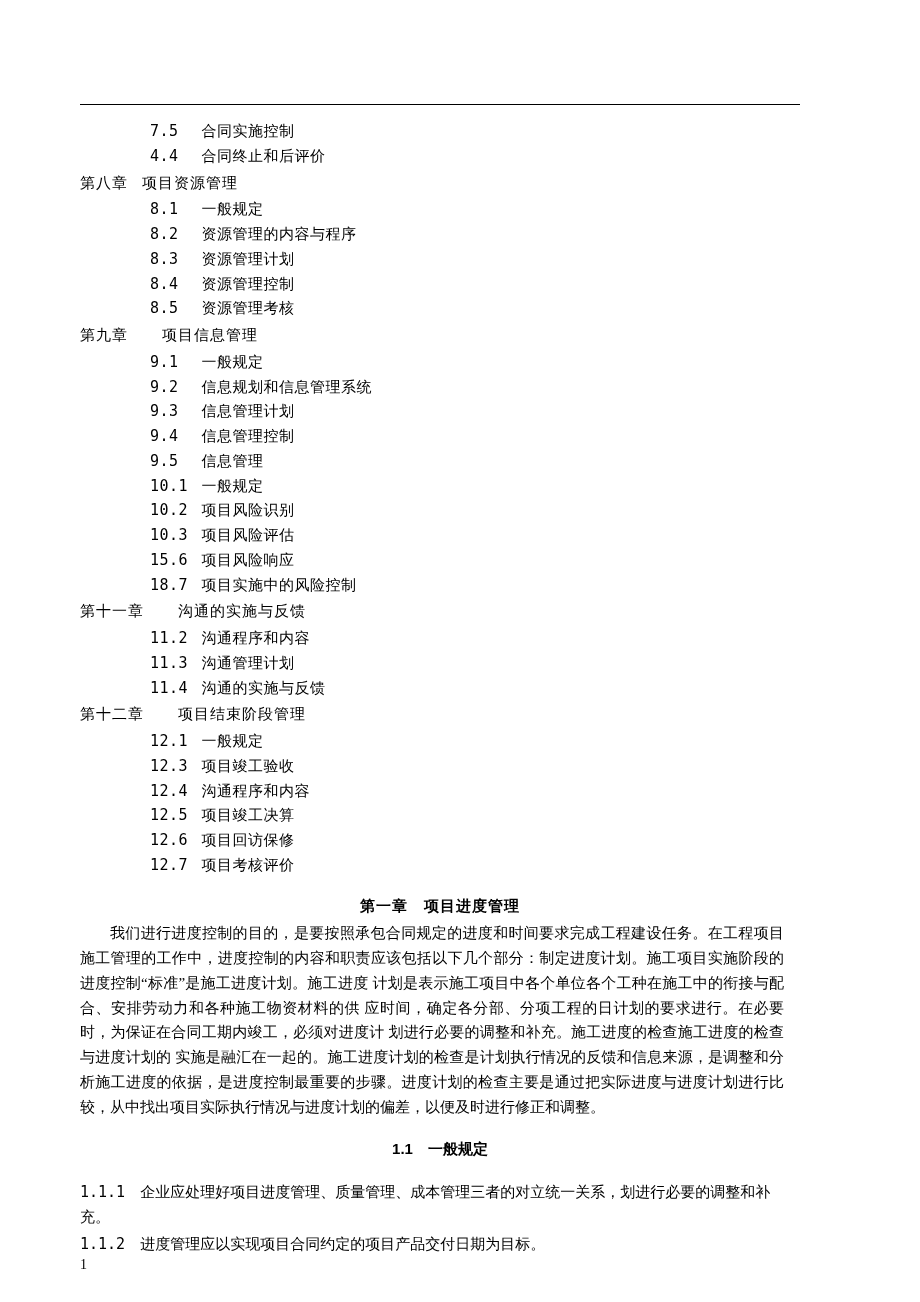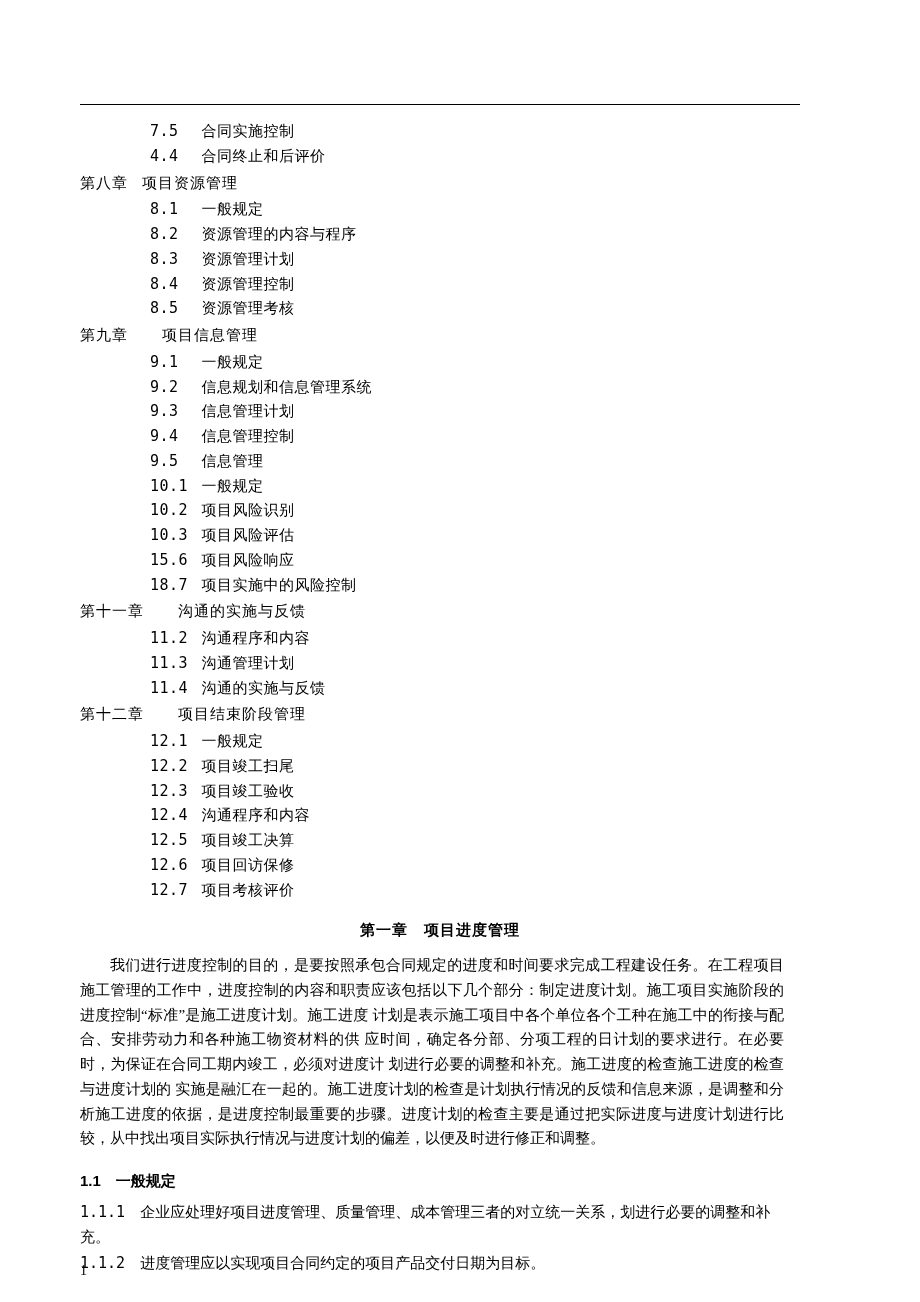--- a/index.html
+++ b/index.html
@@ -39,32 +39,33 @@
   }
   .toc-chap .cn {
     display: inline-block;
   }
   .toc-chap .gap-s { display:inline-block; width: 14px; }
   .toc-chap .gap-m { display:inline-block; width: 34px; }
   .section-title {
     text-align: center;
     font-weight: bold;
     font-family: "SimHei", "黑体", sans-serif;
-    margin: 16px 0 10px 0;
+    margin: 16px 0 3px 0;
     letter-spacing: 1px;
   }
   .body-para {
     text-indent: 2em;
     text-align: justify;
     margin: 0 16px 4px 0;
   }
   .sub-title {
+    text-align: center;
     font-weight: bold;
     font-family: "SimHei", "黑体", sans-serif;
-    margin: 18px 0 6px 0;
+    margin: 18px 0 18px 0;
   }
   .clause {
     margin: 2px 0;
   }
   .clause .cnum {
     font-family: "SimSun", "宋体", monospace;
     font-weight: normal;
   }
   .page-num {
     position: absolute;
@@ -102,21 +103,20 @@
       <div class="toc-sub"><span class="num">10.2</span> <span>项目风险识别</span></div>
       <div class="toc-sub"><span class="num">10.3</span> <span>项目风险评估</span></div>
       <div class="toc-sub"><span class="num">15.6</span> <span>项目风险响应</span></div>
       <div class="toc-sub"><span class="num">18.7</span> <span>项目实施中的风险控制</span></div>
       <div class="toc-chap"><span class="cn">第十一章</span><span class="gap-m"></span><span>沟通的实施与反馈</span></div>
       <div class="toc-sub"><span class="num">11.2</span> <span>沟通程序和内容</span></div>
       <div class="toc-sub"><span class="num">11.3</span> <span>沟通管理计划</span></div>
       <div class="toc-sub"><span class="num">11.4</span> <span>沟通的实施与反馈</span></div>
       <div class="toc-chap"><span class="cn">第十二章</span><span class="gap-m"></span><span>项目结束阶段管理</span></div>
       <div class="toc-sub"><span class="num">12.1</span> <span>一般规定</span></div>
-      <div class="toc-sub"><span class="num">12.2</span> <span>项目竣工扫尾</span></div>
       <div class="toc-sub"><span class="num">12.3</span> <span>项目竣工验收</span></div>
       <div class="toc-sub"><span class="num">12.4</span> <span>沟通程序和内容</span></div>
       <div class="toc-sub"><span class="num">12.5</span> <span>项目竣工决算</span></div>
       <div class="toc-sub"><span class="num">12.6</span> <span>项目回访保修</span></div>
       <div class="toc-sub"><span class="num">12.7</span> <span>项目考核评价</span></div>
     </div>
 
   <div class="section-title">第一章　项目进度管理</div>
 
   <p class="body-para">我们进行进度控制的目的，是要按照承包合同规定的进度和时间要求完成工程建设任务。在工程项目施工管理的工作中，进度控制的内容和职责应该包括以下几个部分：制定进度计划。施工项目实施阶段的进度控制“标准”是施工进度计划。施工进度 计划是表示施工项目中各个单位各个工种在施工中的衔接与配合、安排劳动力和各种施工物资材料的供 应时间，确定各分部、分项工程的日计划的要求进行。在必要时，为保证在合同工期内竣工，必须对进度计 划进行必要的调整和补充。施工进度的检查施工进度的检查与进度计划的 实施是融汇在一起的。施工进度计划的检查是计划执行情况的反馈和信息来源，是调整和分析施工进度的依据，是进度控制最重要的步骤。进度计划的检查主要是通过把实际进度与进度计划进行比较，从中找出项目实际执行情况与进度计划的偏差，以便及时进行修正和调整。</p>

